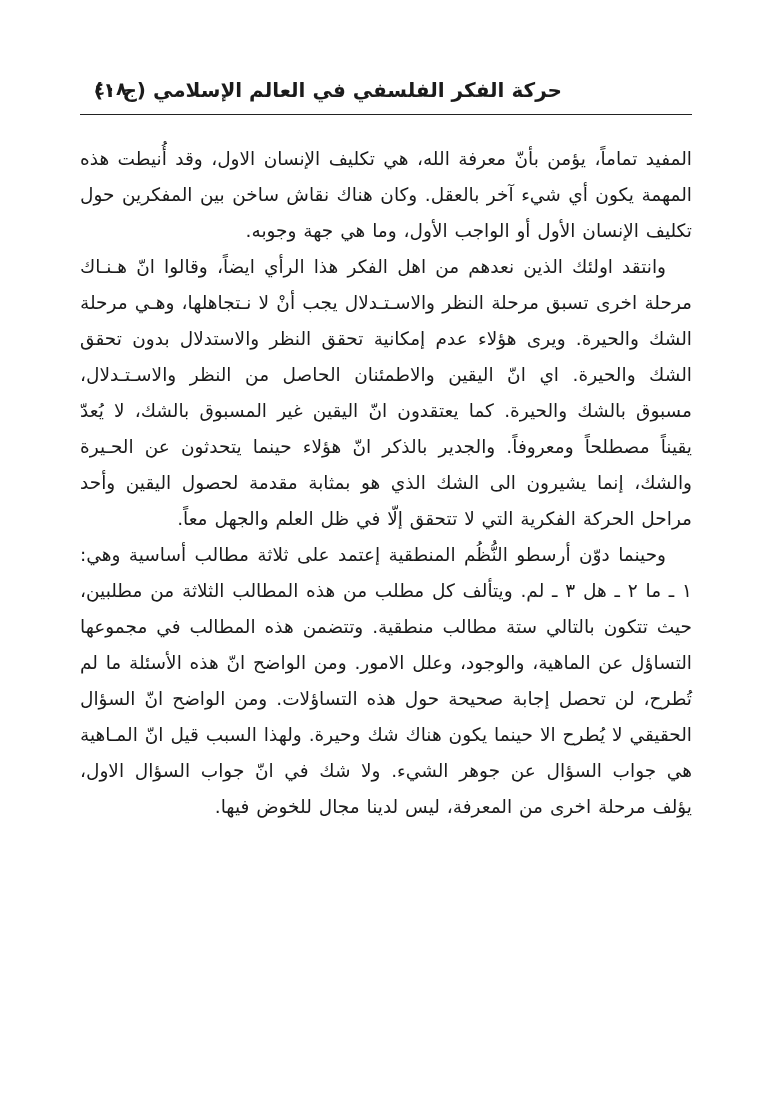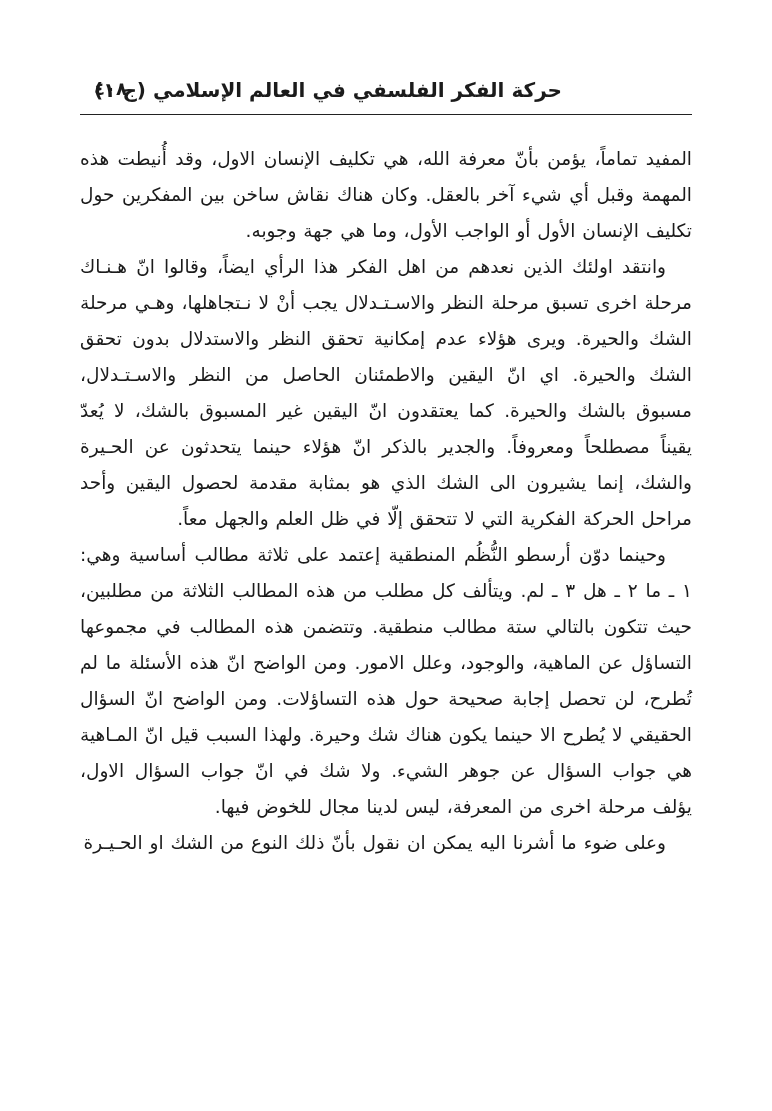--- a/index.html
+++ b/index.html
@@ -63,19 +63,18 @@
 <div class="scan-page">
 
   <div class="page-header">
     <span class="page-number">٤٠٨</span>
     <span class="book-title">حركة الفكر الفلسفي في العالم الإسلامي (ج ١)</span>
   </div>
 
   <hr class="header-rule">
 
   <div class="body-text">
-    <p>المفيد تماماً، يؤمن بأنّ معرفة الله، هي تكليف الإنسان الاول، وقد أُنيطت هذه المهمة وقبل أي شيء آخر بالعقل. وكان هناك نقاش ساخن بين المفكرين حول تكليف الإنسان الأول أو الواجب الأول، وما هي جهة وجوبه.</p>
+    <p>المفيد تماماً، يؤمن بأنّ معرفة الله، هي تكليف الإنسان الاول، وقد أُنيطت هذه المهمة يكون أي شيء آخر بالعقل. وكان هناك نقاش ساخن بين المفكرين حول تكليف الإنسان الأول أو الواجب الأول، وما هي جهة وجوبه.</p>
     <p class="indent">وانتقد اولئك الذين نعدهم من اهل الفكر هذا الرأي ايضاً، وقالوا انّ هـنـاك مرحلة اخرى تسبق مرحلة النظر والاسـتـدلال يجب أنْ لا نـتجاهلها، وهـي مرحلة الشك والحيرة. ويرى هؤلاء عدم إمكانية تحقق النظر والاستدلال بدون تحقق الشك والحيرة. اي انّ اليقين والاطمئنان الحاصل من النظر والاسـتـدلال، مسبوق بالشك والحيرة. كما يعتقدون انّ اليقين غير المسبوق بالشك، لا يُعدّ يقيناً مصطلحاً ومعروفاً. والجدير بالذكر انّ هؤلاء حينما يتحدثون عن الحـيرة والشك، إنما يشيرون الى الشك الذي هو بمثابة مقدمة لحصول اليقين وأحد مراحل الحركة الفكرية التي لا تتحقق إلّا في ظل العلم والجهل معاً.</p>
     <p class="indent">وحينما دوّن أرسطو النُّظُم المنطقية إعتمد على ثلاثة مطالب أساسية وهي: ١ ـ ما ٢ ـ هل ٣ ـ لم. ويتألف كل مطلب من هذه المطالب الثلاثة من مطلبين، حيث تتكون بالتالي ستة مطالب منطقية. وتتضمن هذه المطالب في مجموعها التساؤل عن الماهية، والوجود، وعلل الامور. ومن الواضح انّ هذه الأسئلة ما لم تُطرح، لن تحصل إجابة صحيحة حول هذه التساؤلات. ومن الواضح انّ السؤال الحقيقي لا يُطرح الا حينما يكون هناك شك وحيرة. ولهذا السبب قيل انّ المـاهية هي جواب السؤال عن جوهر الشيء. ولا شك في انّ جواب السؤال الاول، يؤلف مرحلة اخرى من المعرفة، ليس لدينا مجال للخوض فيها.</p>
-    <p class="indent">وعلى ضوء ما أشرنا اليه يمكن ان نقول بأنّ ذلك النوع من الشك او الحـيـرة</p>
   </div>
 
 </div>
 
 </body></html>

